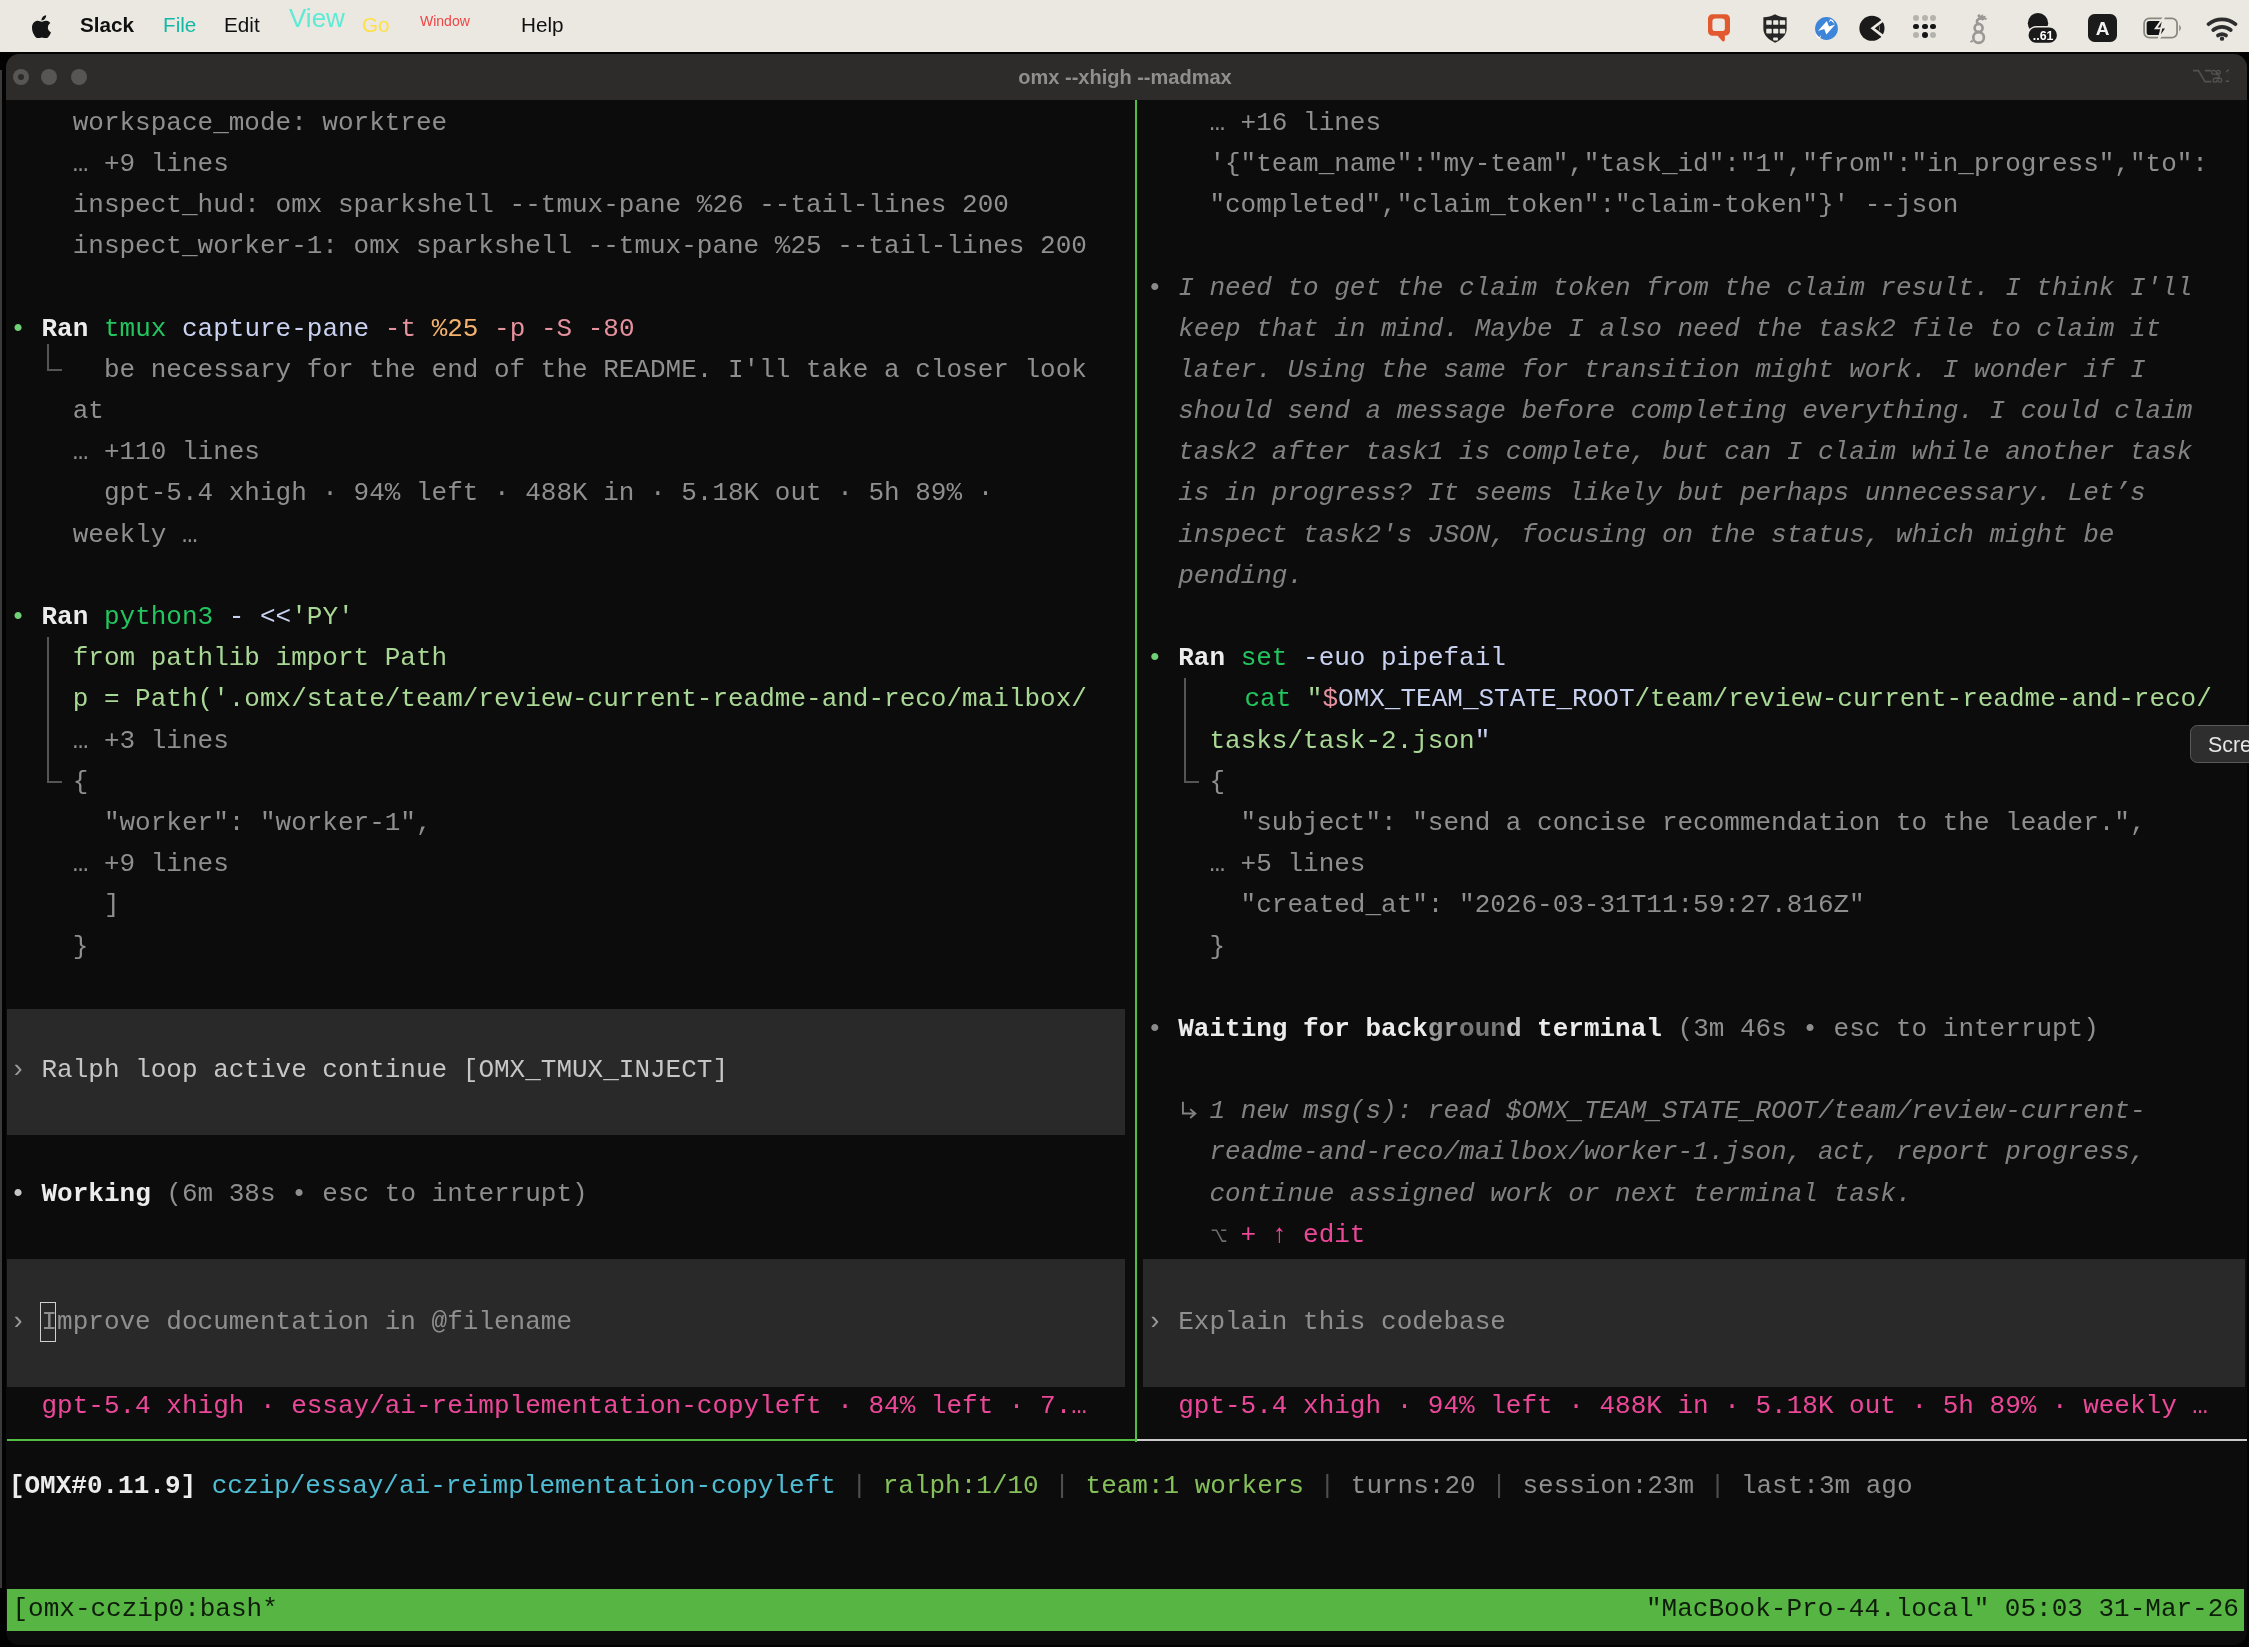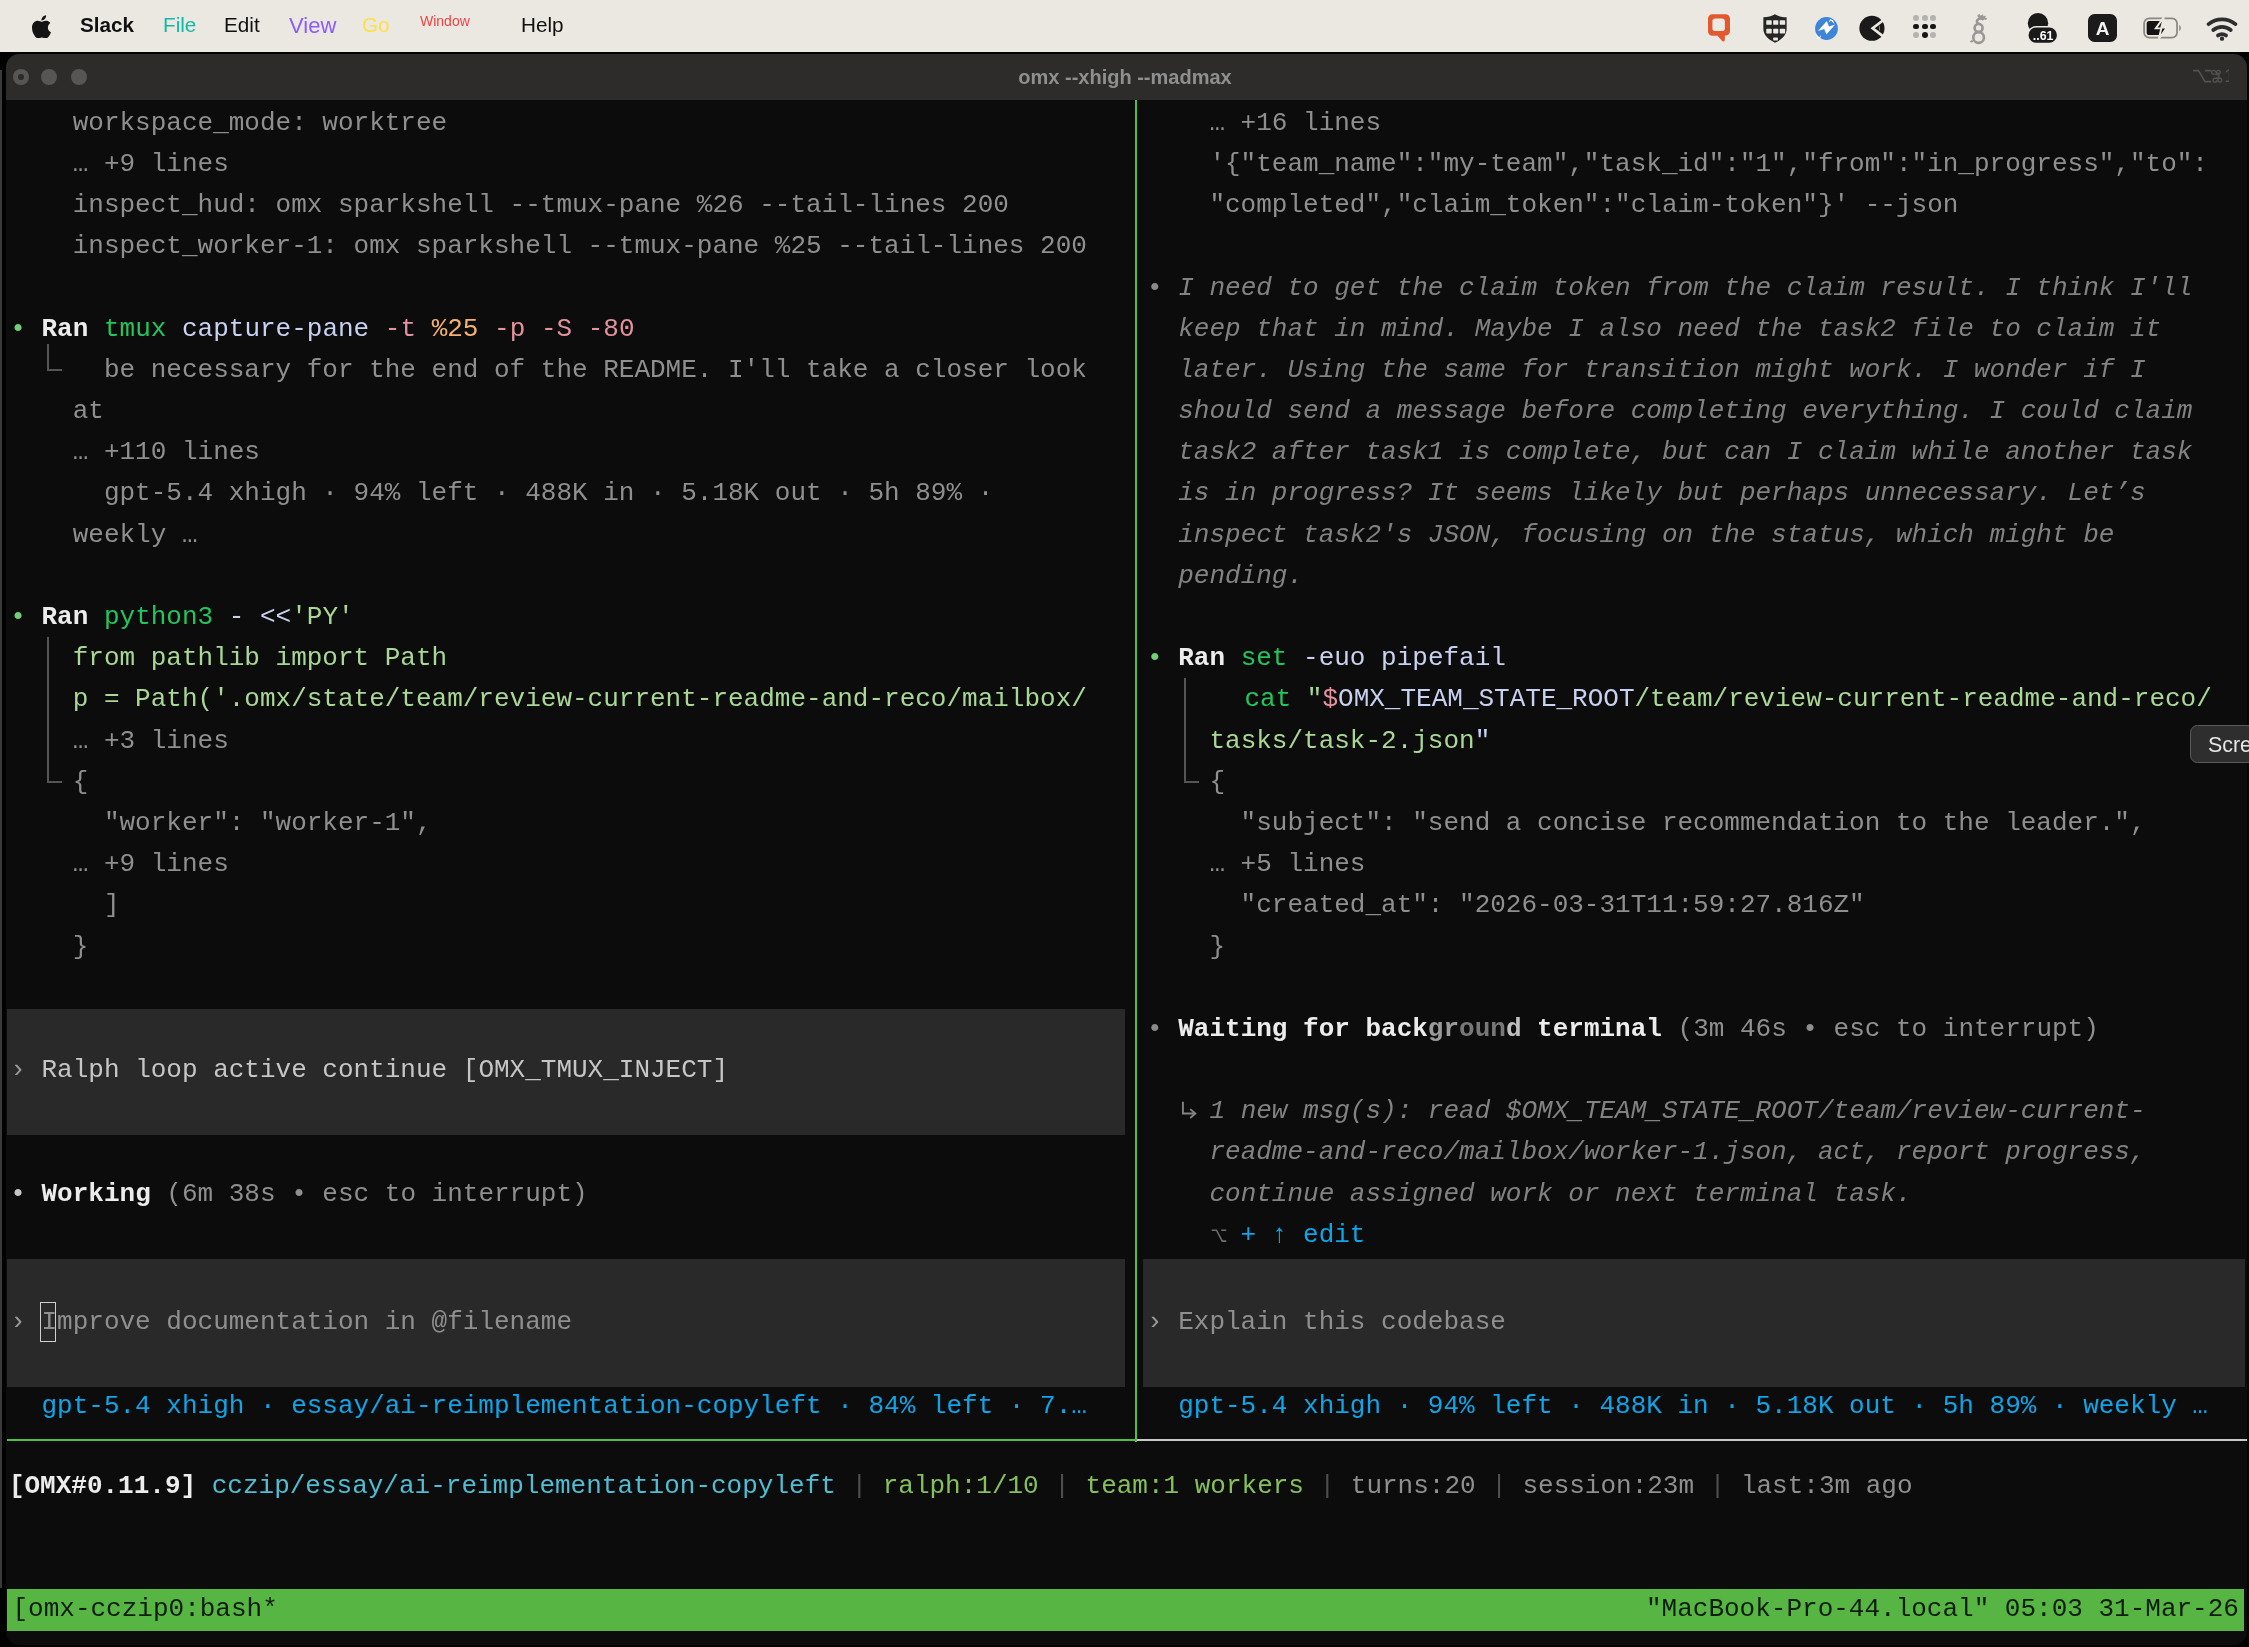--- a/index.html
+++ b/index.html
@@ -12,36 +12,36 @@
 .gb{color:#6fd173}
 .gB{color:#8a8a8a}
 .bl{color:#22c55e}
 .lv{color:#c9d1f0}
 .rs{color:#e5919e}
 .orng{color:#f3b26e}
 .gr{color:#a9d795}
 .cy{color:#4fbdd3}
 .lgn{color:#85c05a}
 .it{font-style:italic;color:#828282}
-.d{color:#0ea5e9}
+.d{color:#ec4899}
 .p{color:#4f4f4f}
 .lg{color:#9a9a9a}
 .lg2{color:#c6c6c6}
 .tx{color:#0d1d09}
 .sans{font-family:"Liberation Sans",sans-serif}
 </style></head><body>
 
 <div style="position:absolute;left:0;top:0;width:2250px;height:52px;background:#ebe8e1"></div>
 <svg style="position:absolute;left:32px;top:14.8px" width="19" height="23.6" viewBox="0 0 814 1000">
  <path fill="#141414" d="M788.1 340.9c-5.8 4.5-108.2 62.2-108.2 190.5 0 148.4 130.3 200.9 134.2 202.2-.6 3.2-20.7 71.9-68.7 141.9-42.8 61.6-87.5 123.1-155.5 123.1s-85.5-39.5-164-39.5c-76.5 0-103.7 40.8-165.9 40.8s-105.6-57-155.5-127C46.7 790.7 0 663 0 541.8c0-194.4 126.4-297.5 250.8-297.5 66.1 0 121.2 43.4 162.7 43.4 39.5 0 101.1-46 176.3-46 28.5 0 130.9 2.6 198.3 99.2zm-234-181.5c31.1-36.9 53.1-88.1 53.1-139.3 0-7.1-.6-14.3-1.9-20.1-50.6 1.9-110.8 33.7-147.1 75.8-28.5 32.4-55.1 83.6-55.1 135.5 0 7.8 1.3 15.6 1.9 18.1 3.2.6 8.4 1.3 13.6 1.3 45.4 0 102.5-30.4 135.5-71.3z"></path>
 </svg>
 <div class="sans" style="position:absolute;left:80px;top:12.5px;font-size:20.7px;font-weight:700;color:#101010">Slack</div>
 <div class="sans" style="position:absolute;left:163px;top:13.3px;font-size:20.7px;color:#14b8a6">File</div>
 <div class="sans" style="position:absolute;left:224px;top:13.3px;font-size:20.7px;color:#101010">Edit</div>
-<div class="sans" style="position:absolute;left:289px;top:13px;font-size:22px;color:#8b5cf6">View</div>
+<div class="sans" style="position:absolute;left:289px;top:3px;font-size:26px;color:#5eead4">View</div>
 <div class="sans" style="position:absolute;left:362px;top:13.3px;font-size:20.7px;color:#fde047">Go</div>
 <div class="sans" style="position:absolute;left:420px;top:13.3px;font-size:14px;color:#ef4444">Window</div>
 <div class="sans" style="position:absolute;left:521px;top:13.3px;font-size:20.7px;color:#101010">Help</div>
 
 <svg style="position:absolute;left:1708px;top:14px" width="22" height="29" viewBox="0 0 30 39">
 <path fill="#e2592f" d="M6 0h18a6 6 0 0 1 6 6v17a6 6 0 0 1-6 6h-1v6c0 2.2-2.2 3-3.6 1.6L13 29.3H6a6 6 0 0 1-6-6V6a6 6 0 0 1 6-6z"></path>
 <rect x="6" y="6" width="17" height="17" rx="4" fill="#ece9e2"></rect>
   </svg>
 <svg style="position:absolute;left:1763px;top:14px" width="24" height="29" viewBox="0 0 33 39">
 <path fill="#262626" d="M16.5 0c4.5 2.6 10 4 16 4.2V20c0 8.6-6.4 14.7-16 19C7 34.7.5 28.6.5 20V4.2C6.5 4 12 2.6 16.5 0z"></path>

